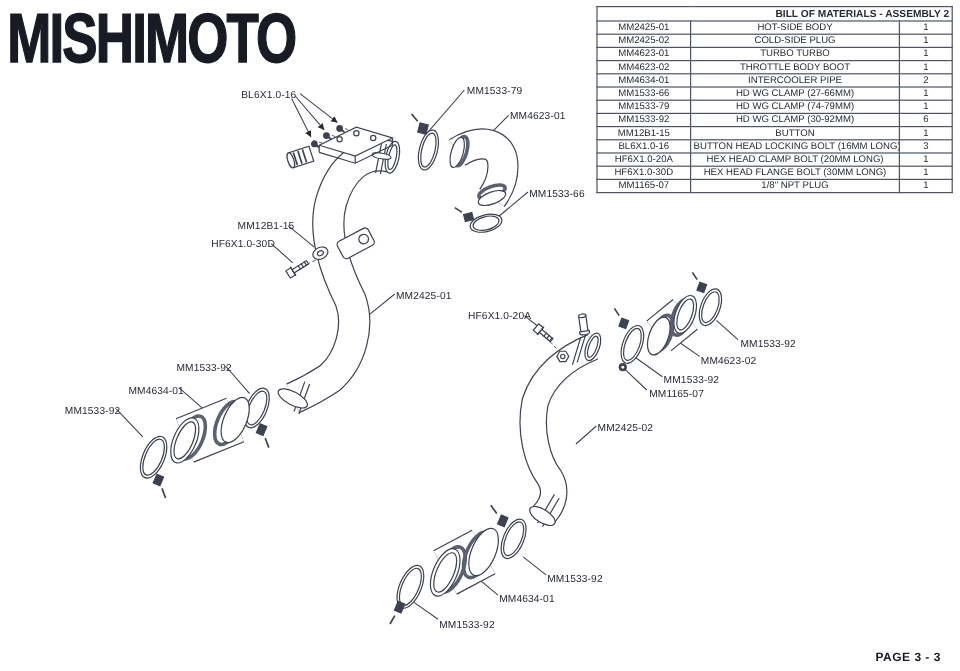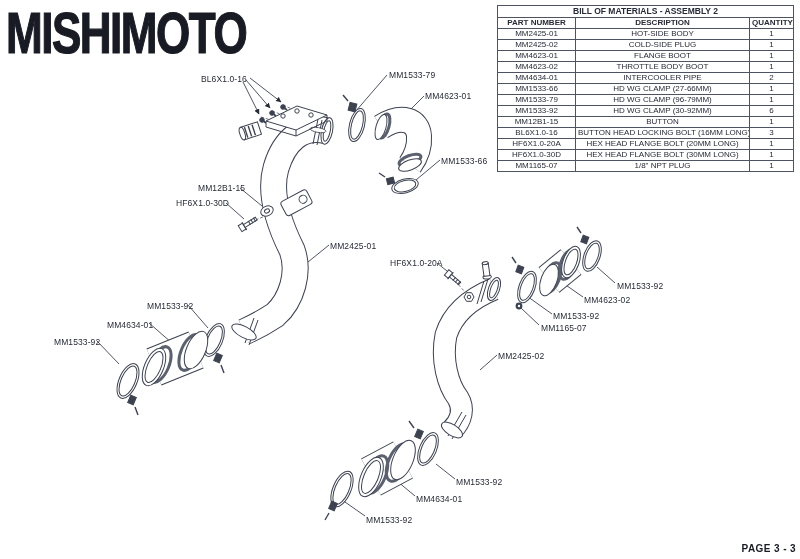--- a/index.html
+++ b/index.html
@@ -5,103 +5,98 @@
   html,body{margin:0;padding:0;}
   body{width:800px;height:559px;background:#ffffff;position:relative;overflow:hidden;
        font-family:"Liberation Sans",sans-serif;}
   .logo{position:absolute;left:6px;top:4px;font-weight:bold;font-size:58px;line-height:1;
         letter-spacing:-2px;color:#191b24;-webkit-text-stroke:1.2px #191b24;
         transform:scaleX(0.76);transform-origin:left top;white-space:nowrap;}
   .bom-wrap{position:absolute;left:497px;top:5px;width:296px;}
   table{border-collapse:collapse;width:296px;table-layout:fixed;}
   th,td{border:1px solid #4d5360;color:#272b36;text-align:center;padding:0 2px;
         font-size:8px;line-height:1.25;height:9px;overflow:hidden;white-space:nowrap;}
-  th{font-weight:bold;font-size:8px;}
+  th{font-weight:bold;font-size:8px;text-align:right;}
   .bom-title th{font-size:8.5px;height:11px;}
-  .page-num{position:absolute;right:4px;top:543px;font-weight:bold;font-size:10px;
+  .page-num{position:absolute;right:16px;top:543px;font-weight:bold;font-size:10px;
             letter-spacing:0.4px;color:#191b24;}
   svg{position:absolute;left:0;top:0;}
   svg text{font-family:"Liberation Sans",sans-serif;}
 </style>
 </head>
 <body>
 
 <div class="logo">MISHIMOTO</div>
 
 <div class="bom-wrap">
   <table>
     <colgroup>
         <col style="width:78px">
         <col style="width:174px">
         <col style="width:44px">
       </colgroup>
     <thead>
       <tr class="bom-title">
         <th colspan="3">BILL OF MATERIALS - ASSEMBLY 2</th>
       </tr>
-      <tr id="bom-cols">
-          <th>PART NUMBER</th>
-          <th>DESCRIPTION</th>
-          <th>QUANTITY</th>
-        </tr>
     </thead>
     <tbody id="bom-body">
         <tr>
           <td>MM2425-01</td>
           <td>HOT-SIDE BODY</td>
           <td>1</td>
         </tr>
         <tr>
           <td>MM2425-02</td>
           <td>COLD-SIDE PLUG</td>
           <td>1</td>
         </tr>
         <tr>
           <td>MM4623-01</td>
-          <td>FLANGE BOOT</td>
+          <td>TURBO TURBO</td>
           <td>1</td>
         </tr>
         <tr>
           <td>MM4623-02</td>
           <td>THROTTLE BODY BOOT</td>
           <td>1</td>
         </tr>
         <tr>
           <td>MM4634-01</td>
           <td>INTERCOOLER PIPE</td>
           <td>2</td>
         </tr>
         <tr>
           <td>MM1533-66</td>
           <td>HD WG CLAMP (27-66MM)</td>
           <td>1</td>
         </tr>
         <tr>
           <td>MM1533-79</td>
-          <td>HD WG CLAMP (96-79MM)</td>
+          <td>HD WG CLAMP (74-79MM)</td>
           <td>1</td>
         </tr>
         <tr>
           <td>MM1533-92</td>
           <td>HD WG CLAMP (30-92MM)</td>
           <td>6</td>
         </tr>
         <tr>
           <td>MM12B1-15</td>
           <td>BUTTON</td>
           <td>1</td>
         </tr>
         <tr>
           <td>BL6X1.0-16</td>
           <td>BUTTON HEAD LOCKING BOLT (16MM LONG)</td>
           <td>3</td>
         </tr>
         <tr>
           <td>HF6X1.0-20A</td>
-          <td>HEX HEAD FLANGE BOLT (20MM LONG)</td>
+          <td>HEX HEAD CLAMP BOLT (20MM LONG)</td>
           <td>1</td>
         </tr>
         <tr>
           <td>HF6X1.0-30D</td>
           <td>HEX HEAD FLANGE BOLT (30MM LONG)</td>
           <td>1</td>
         </tr>
         <tr>
           <td>MM1165-07</td>
           <td>1/8" NPT PLUG</td>

